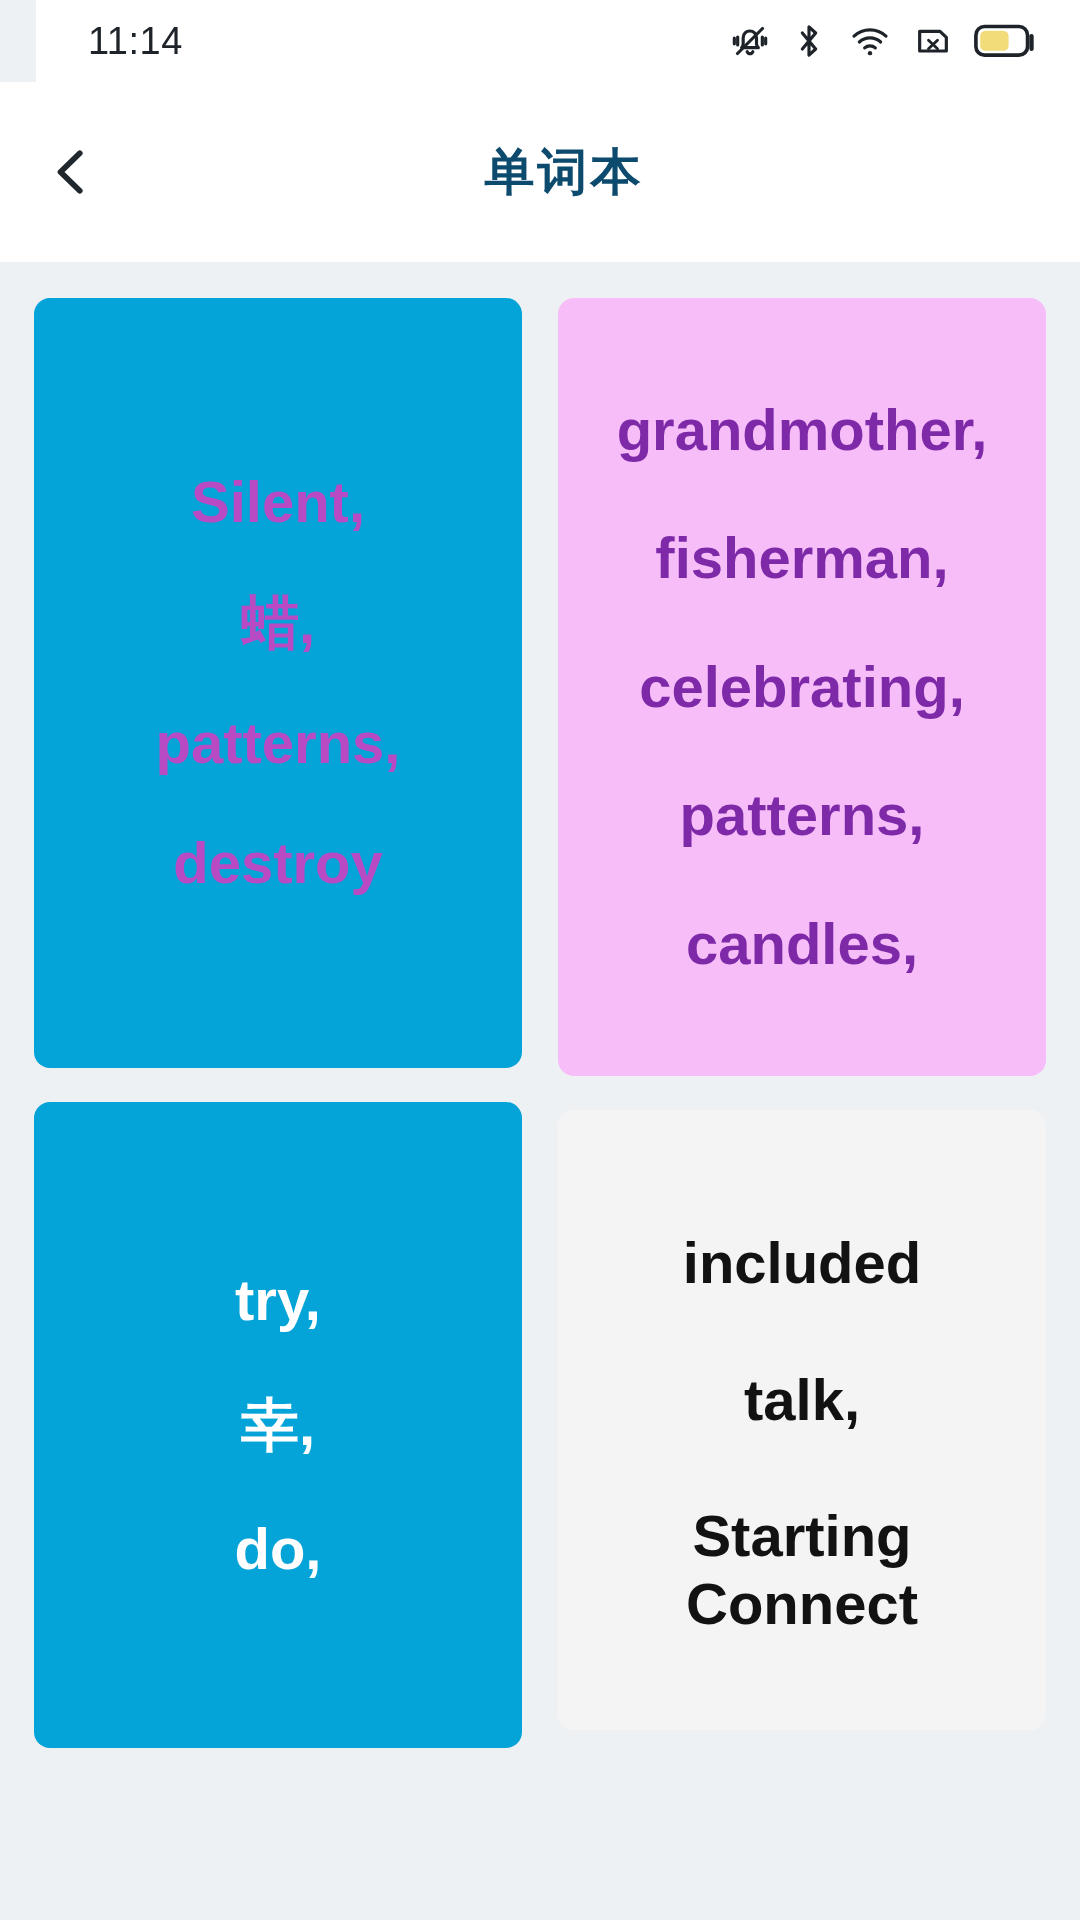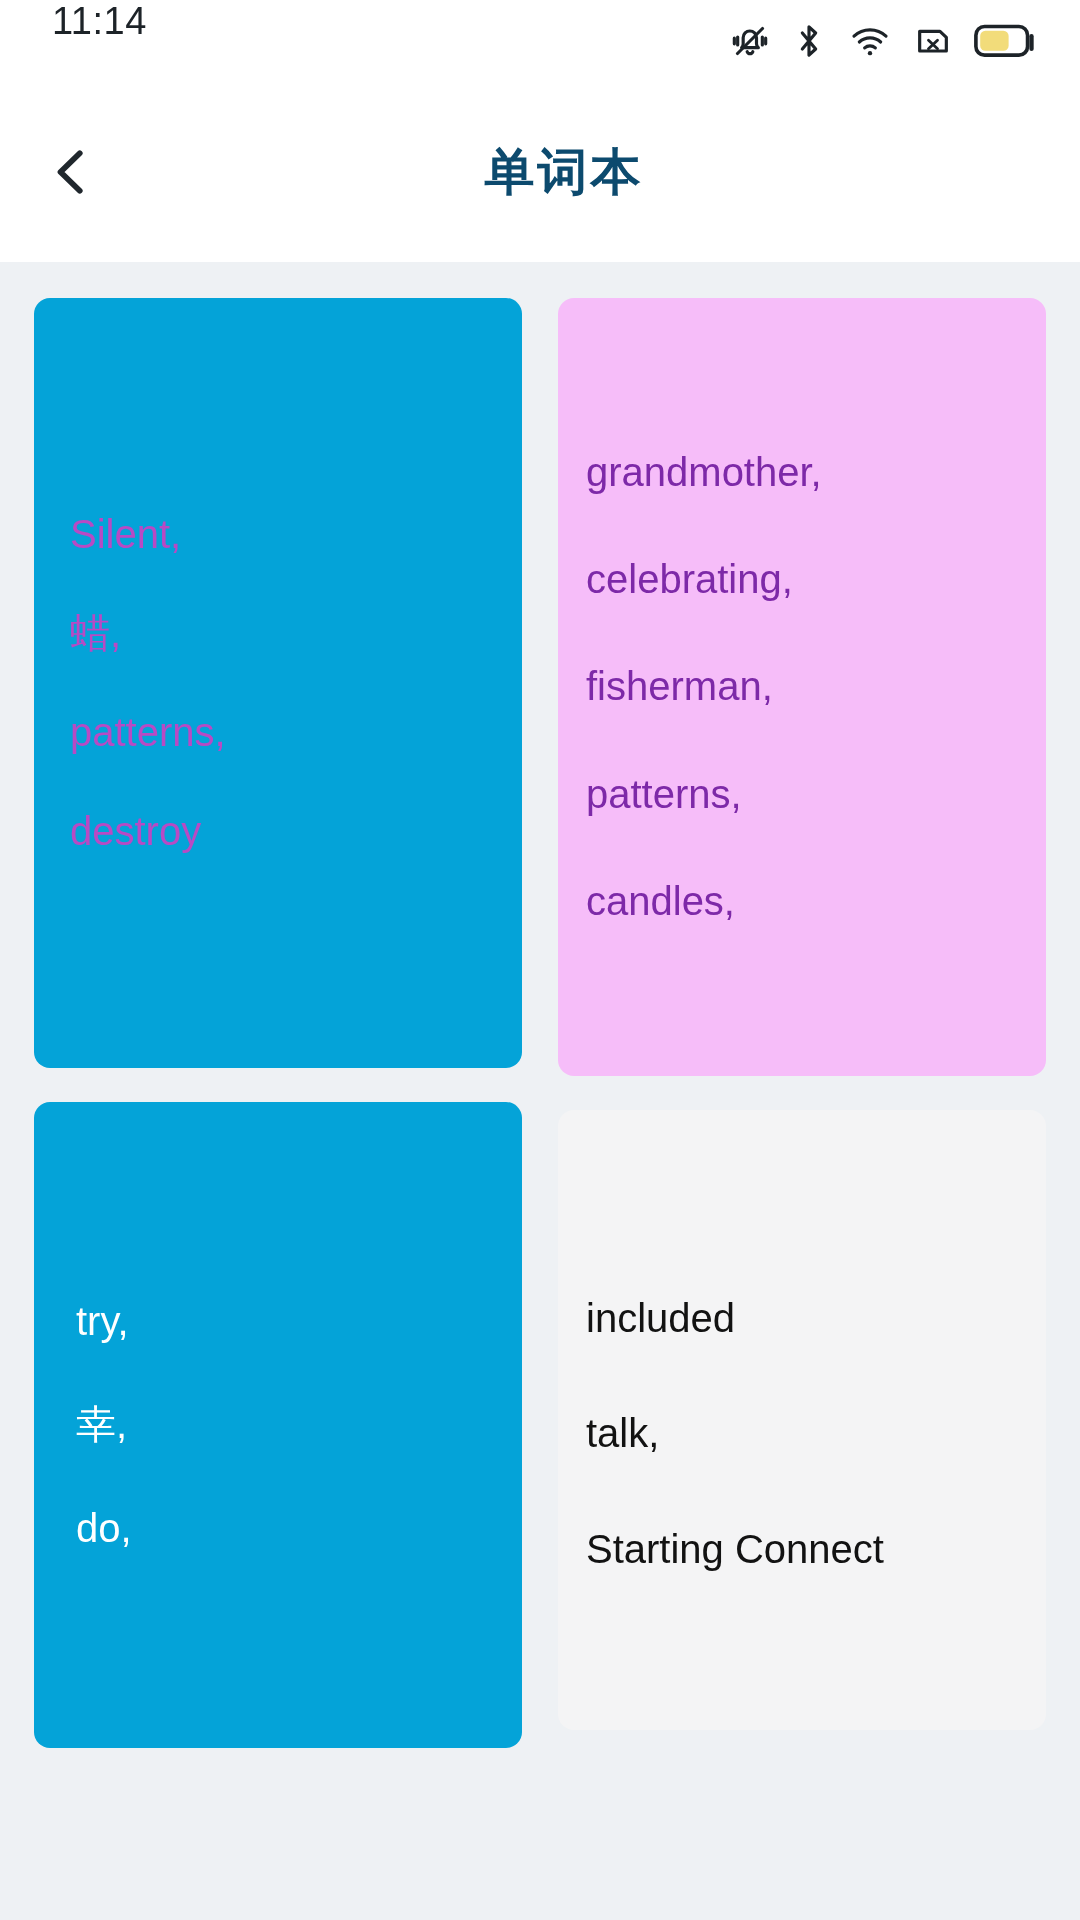--- a/index.html
+++ b/index.html
@@ -13,23 +13,25 @@
     background: #eef1f4;
     font-family: "Liberation Sans", "DejaVu Sans", sans-serif;
     -webkit-font-smoothing: antialiased;
   }
 
   
   .statusbar {
     height: 82px;
     background: #ffffff;
     display: flex;
+    align-items: center;
     justify-content: space-between;
     padding: 0 44px 0 52px;
     box-sizing: border-box;
+    margin-left: 36px;
   }
   .status-time {
     font-size: 38px;
     font-weight: 500;
     color: #1d2328;
     letter-spacing: 0.5px;
   }
   .status-icons {
     display: flex;
     align-items: center;
@@ -88,22 +90,23 @@
 
   .card {
     border-radius: 16px;
     box-sizing: border-box;
     display: flex;
     flex-direction: column;
     justify-content: center;
     overflow: hidden;
   }
   .card .word {
-    font-size: 40px;
-    font-weight: 400;
+    text-align: center;
+    font-size: 58px;
+    font-weight: 700;
     line-height: 1.18;
     padding: 0 8px;
     word-break: break-word;
   }
 
   
   .card-blue  { background: #04a3d8; }
   .card-blue .word  { color: #ffffff; }
   .card-blue.magenta-text .word { color: #b84ac4; }
 
@@ -203,22 +206,22 @@
       <div class="word">幸,</div>
       <div class="word">do,</div>
     </div>
 
   </div>
 
   <div class="column">
 
     <div class="card card-pink card-3">
       <div class="word">grandmother,</div>
+      <div class="word">fisherman,</div>
       <div class="word">celebrating,</div>
-      <div class="word">fisherman,</div>
       <div class="word">patterns,</div>
       <div class="word">candles,</div>
     </div>
 
     <div class="card card-white card-4">
       <div class="word">included</div>
       <div class="word">talk,</div>
       <div class="word">Starting Connect</div>
     </div>
 

